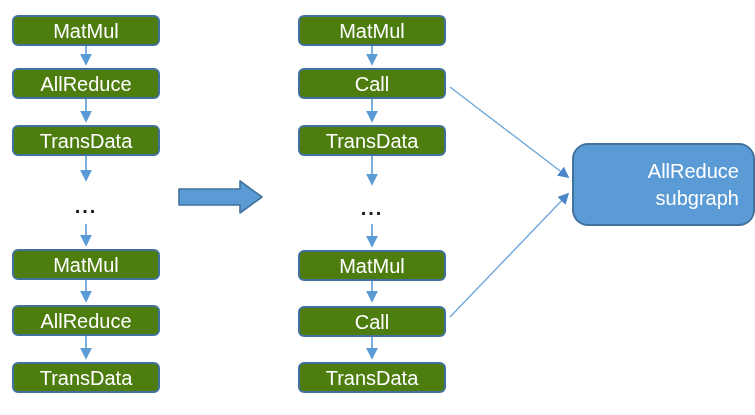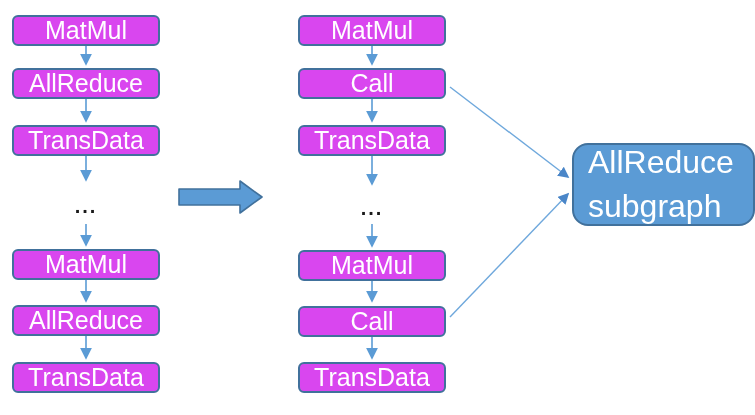--- a/index.html
+++ b/index.html
@@ -2,29 +2,29 @@
 <html><head>
 <meta charset="utf-8">
 <style>
   html,body{margin:0;padding:0;background:#ffffff;}
   #canvas{
     position:relative;width:755px;height:415px;background:#ffffff;overflow:hidden;
     font-family:"Liberation Sans", sans-serif;
   }
   .node{
     position:absolute;width:144px;height:27px;
-    background:#d946ef;border:2px solid #41719c;border-radius:6px;
-    color:#ffffff;font-size:25px;display:flex;align-items:center;justify-content:center;
+    background:#4d7c0f;border:2px solid #41719c;border-radius:6px;
+    color:#ffffff;font-size:20px;display:flex;align-items:center;justify-content:center;
     box-sizing:content-box;line-height:1;
   }
   .subgraph{
     position:absolute;left:572px;top:143px;width:183px;height:83px;
     background:#5b9bd5;border:2px solid #41719c;border-radius:16px;
-    color:#ffffff;font-size:32px;display:flex;align-items:center;justify-content:center;
-    text-align:left;line-height:1.35;padding:0 14px;box-sizing:border-box;
+    color:#ffffff;font-size:20px;display:flex;align-items:center;justify-content:center;
+    text-align:right;line-height:1.35;padding:0 14px;box-sizing:border-box;
   }
   .ellipsis{
     position:absolute;transform:translate(-50%,-50%);
     color:#1a1a1a;font-weight:700;font-size:20px;letter-spacing:2px;line-height:1;
   }
   svg.overlay{position:absolute;left:0;top:0;width:755px;height:415px;pointer-events:none;}
   .vconn{stroke:#5b9bd5;stroke-width:1.6;}
   .dconn{stroke:#6fa8dc;stroke-width:1.4;}
   .block-arrow{fill:#5b9bd5;stroke:#41719c;stroke-width:1.6;stroke-linejoin:round;}
 </style>

